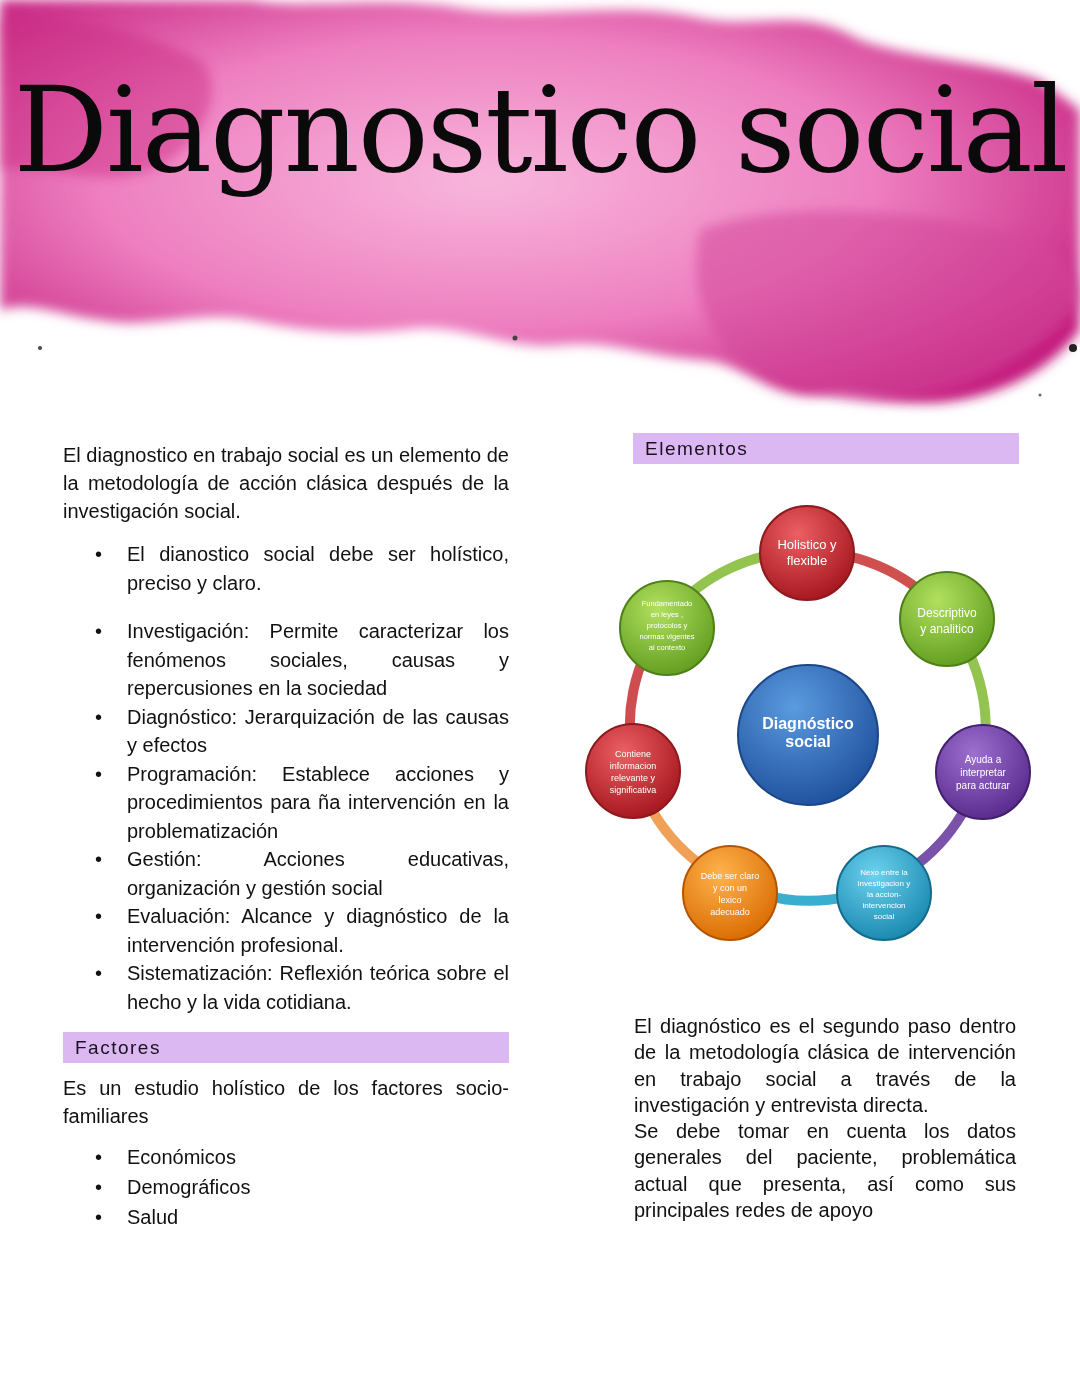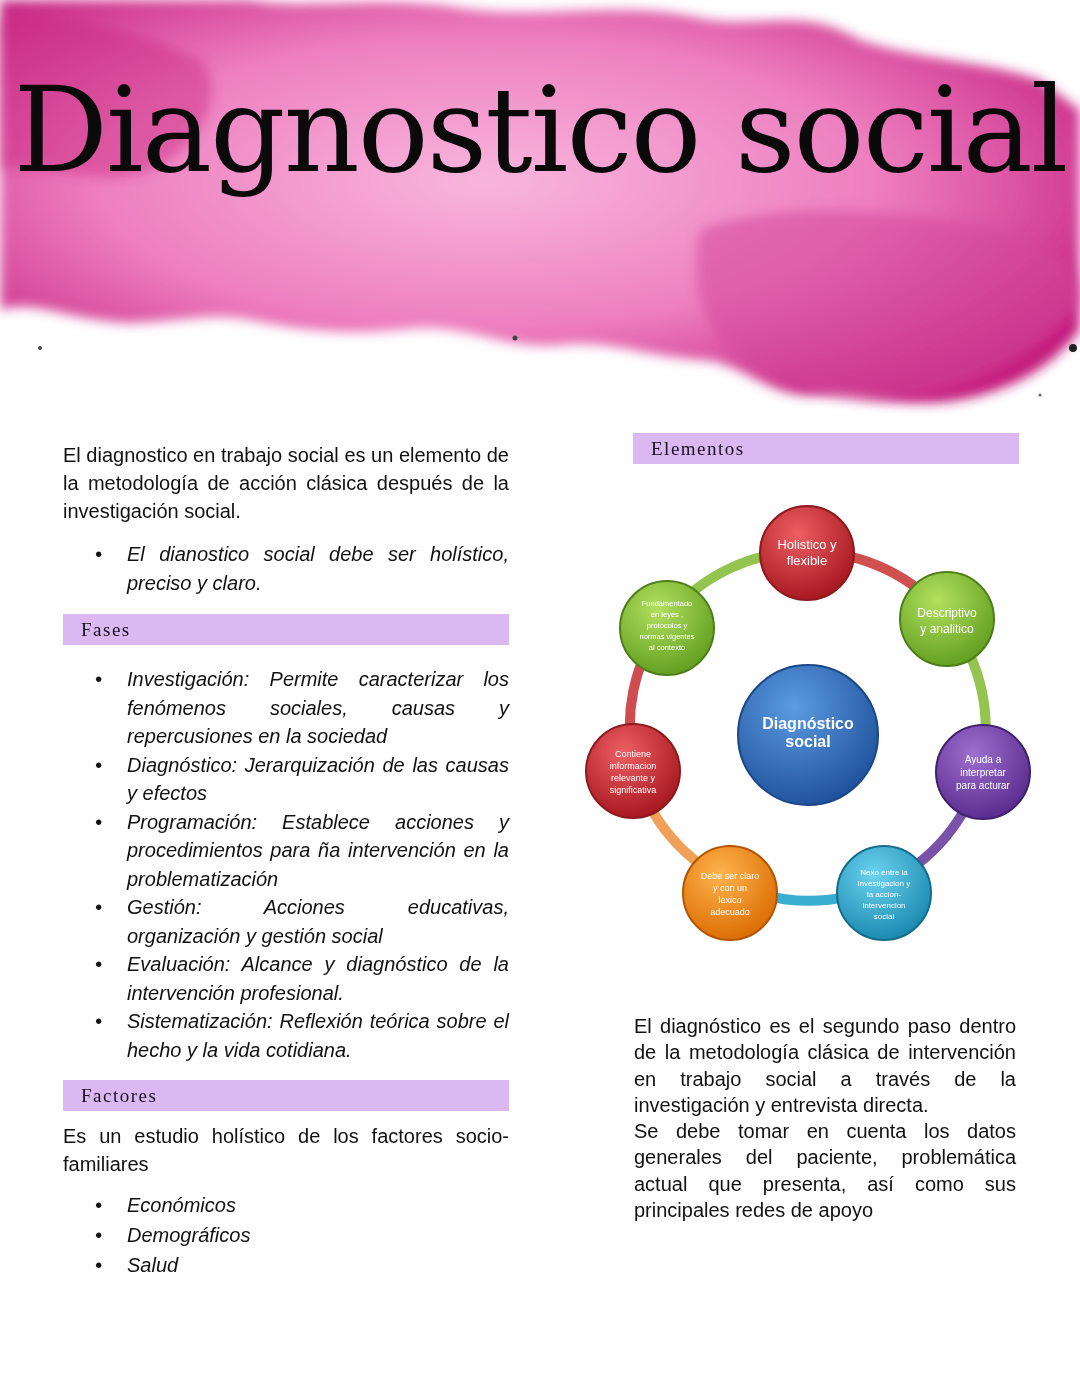--- a/index.html
+++ b/index.html
@@ -3,24 +3,24 @@
 <meta charset="utf-8">
 <style>
   html, body { margin:0; padding:0; }
   body { width:1080px; height:1397px; background:#ffffff; position:relative; overflow:hidden; font-family:"Liberation Sans", sans-serif; color:#111; }
   .banner { position:absolute; left:0; top:0; width:1080px; height:430px; overflow:hidden; }
   .banner svg { position:absolute; left:0; top:0; }
   .title { position:absolute; left:0; top:60px; width:1080px; text-align:center; font-family:"DejaVu Serif", serif; font-size:118px; letter-spacing:-2px; color:#0a0a0a; line-height:1.2; }
   .col-left { position:absolute; left:63px; top:441px; width:446px; }
   .col-right { position:absolute; left:633px; top:433px; width:386px; }
   p.body { margin:0; font-size:20px; line-height:28px; text-align:justify; }
-  ul.blist { margin:0; padding:0; list-style:none;font-style:italic; }
+  ul.blist { margin:0; padding:0; list-style:none; }
   ul.blist li { position:relative; padding-left:64px; font-size:20px; line-height:28.5px; text-align:justify; }
   ul.blist li::before { content:"•"; position:absolute; left:32px; top:0; font-size:20px; }
-  .hbar { background:#dcb8f2; height:31px; font-family:Liberation Serif, serif; font-size:19px; letter-spacing:1.5px; color:#1a1020; padding-left:18px; line-height:31px; }
+  .hbar { background:#dcb8f2; height:31px; font-family:Liberation Sans, sans-serif; font-size:19px; letter-spacing:1.5px; color:#1a1020; padding-left:12px; line-height:31px; }
   .diagram { position:absolute; left:580px; top:495px; width:460px; height:460px; }
   .para2 { position:absolute; left:634px; top:1013px; width:382px; }
   .para2 p { margin:0; font-size:20px; line-height:26.3px; text-align:justify; }
 </style>
 </head>
 <body>
 
 <div class="banner">
   <svg width="1080" height="430" viewBox="0 0 1080 430">
     <defs>
@@ -42,21 +42,20 @@
     <circle cx="1040" cy="395" r="1.5" fill="#666"></circle>
   </svg>
   <div class="title">Diagnostico social</div>
 </div>
 
 <div class="col-left">
   <p class="body">El diagnostico en trabajo social es un elemento de la metodología de acción clásica después de la investigación social.</p>
   <ul class="blist" style="margin-top:15px;">
     <li>El dianostico social debe ser holístico, preciso y claro.</li>
   </ul>
-  <div class="hbar" style="margin-top:17px;">Fases</div>
   <ul class="blist" style="margin-top:20px;">
     <li>Investigación: Permite caracterizar los fenómenos sociales, causas y repercusiones en la sociedad</li>
     <li>Diagnóstico: Jerarquización de las causas y efectos</li>
     <li>Programación: Establece acciones y procedimientos para ña intervención en la problematización</li>
     <li>Gestión: Acciones educativas, organización y gestión social</li>
     <li>Evaluación: Alcance y diagnóstico de la intervención profesional.</li>
     <li>Sistematización: Reflexión teórica sobre el hecho y la vida cotidiana.</li>
   </ul>
   <div class="hbar" style="margin-top:16px;">Factores</div>
   <p class="body" style="margin-top:11px;">Es un estudio holístico de los factores socio-familiares</p>

